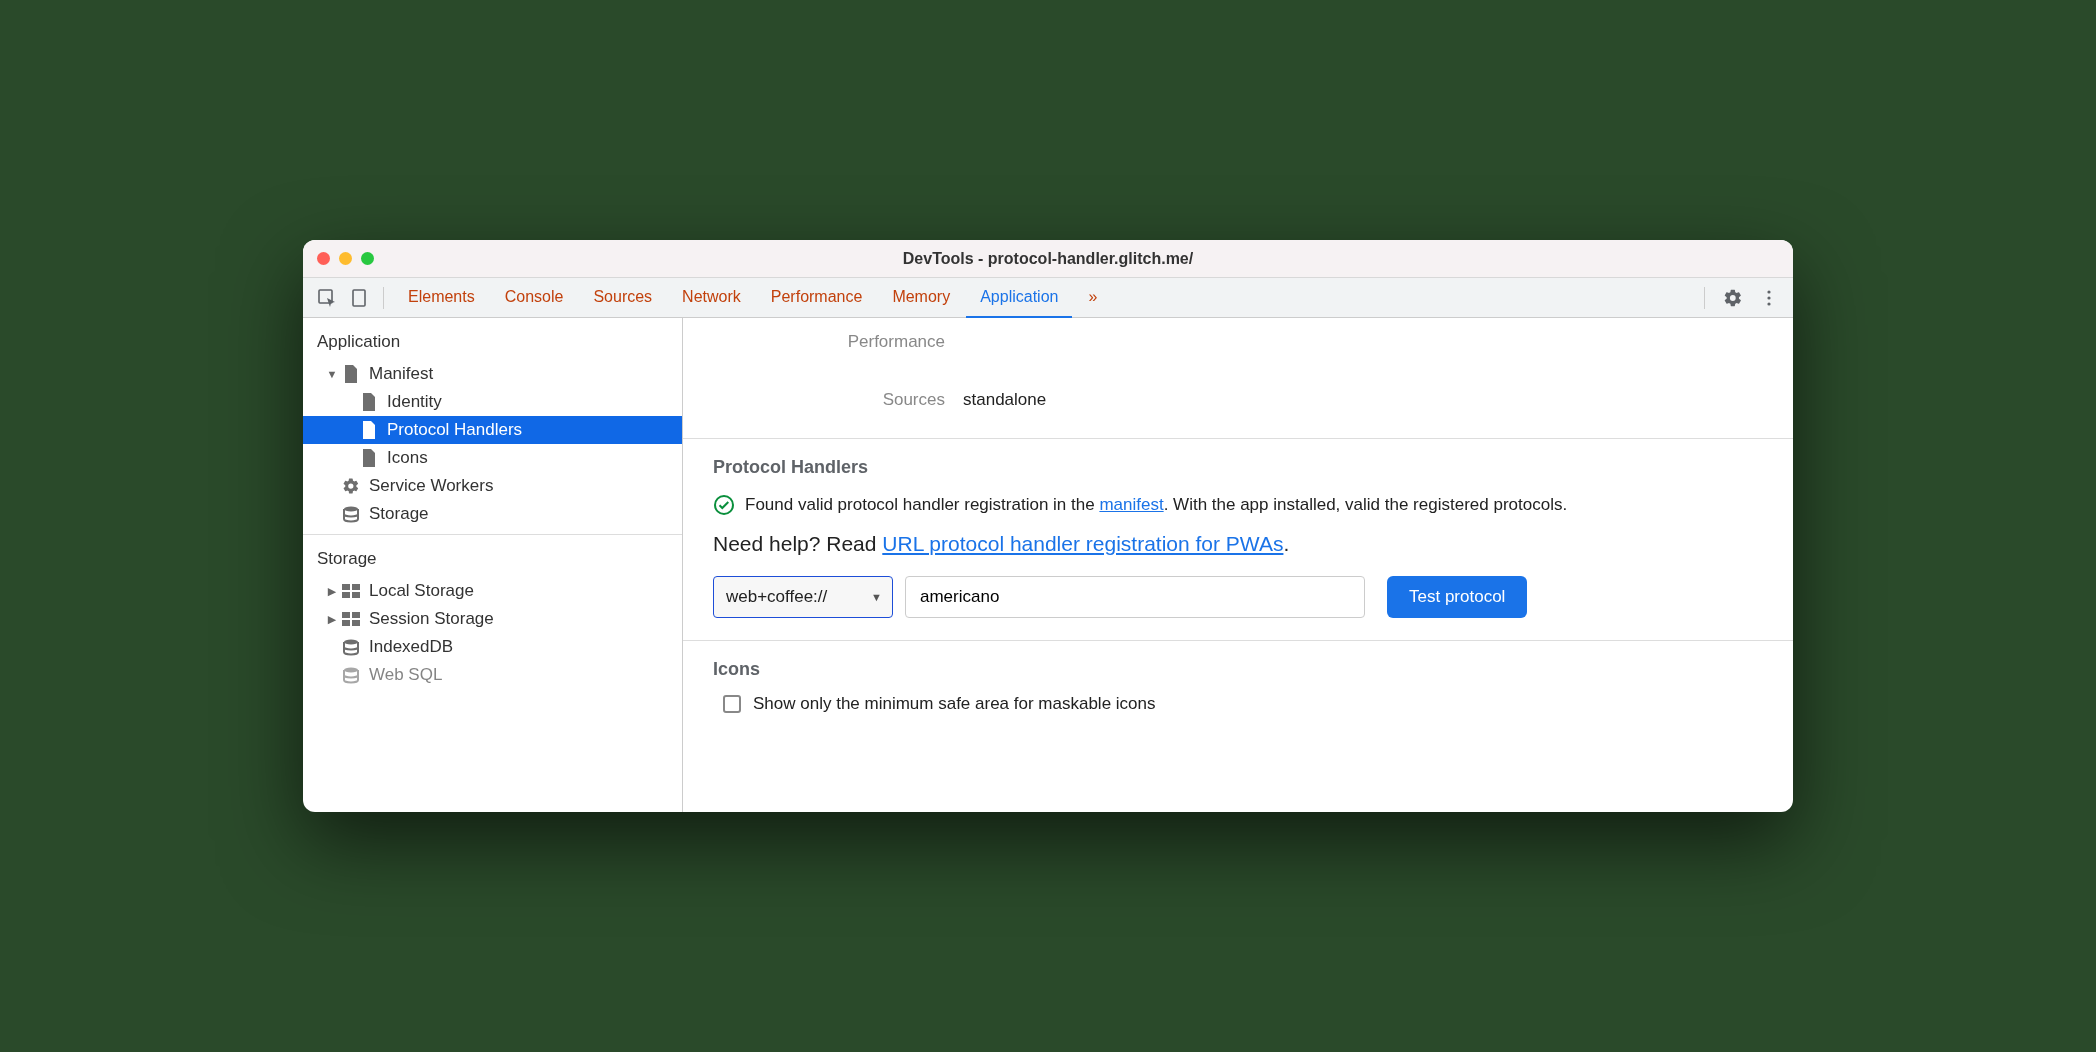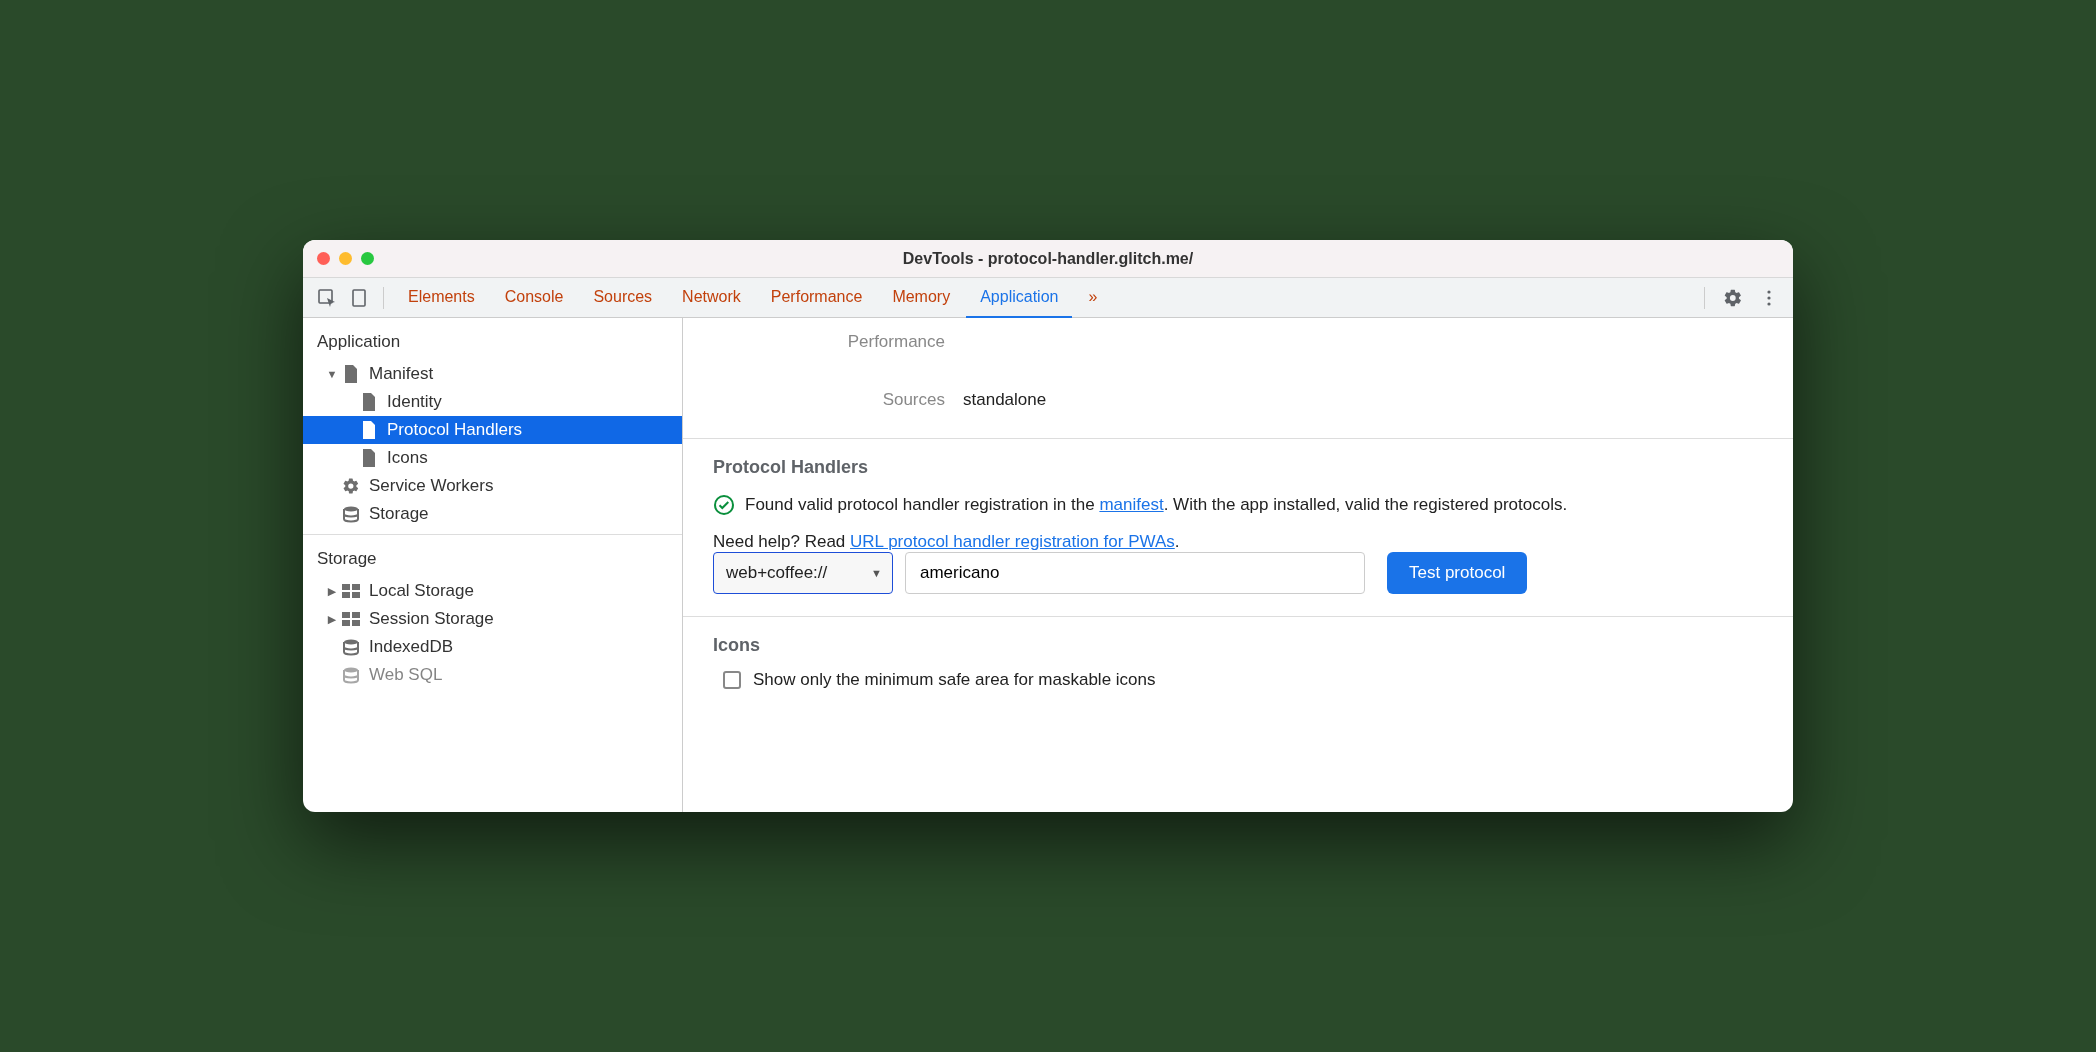--- a/index.html
+++ b/index.html
@@ -148,22 +148,23 @@
     color: #222;
     line-height: 1.5;
     margin-bottom: 14px;
   }
   .check-icon {
     flex-shrink: 0;
     width: 22px; height: 22px;
     margin-top: 2px;
   }
   .help-row {
-    font-size: 17px;
+    font-size: 21px;
     color: #222;
+    margin-bottom: 20px;
   }
   a.link { color: #1a73e8; text-decoration: underline; cursor: pointer; }
   .form-row { display: flex; gap: 12px; align-items: center; }
   .select-box {
     height: 42px;
     border: 1px solid #1d4ed8;
     border-radius: 4px;
     background: #f7f7f7;
     padding: 0 32px 0 12px;
     font-size: 17px;

